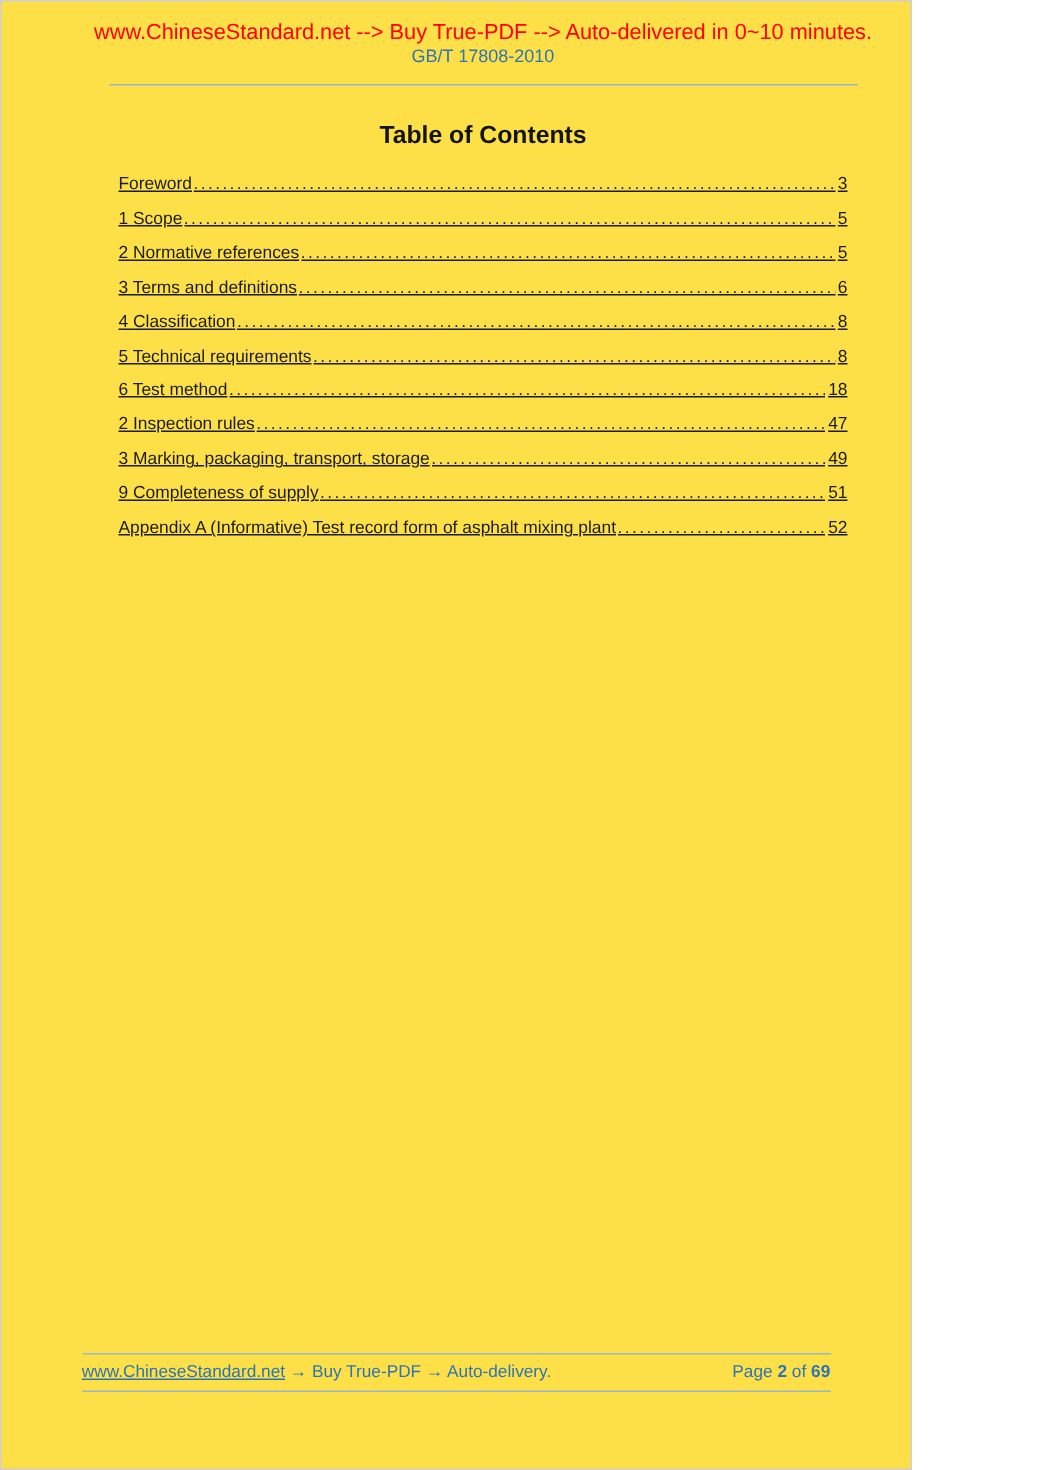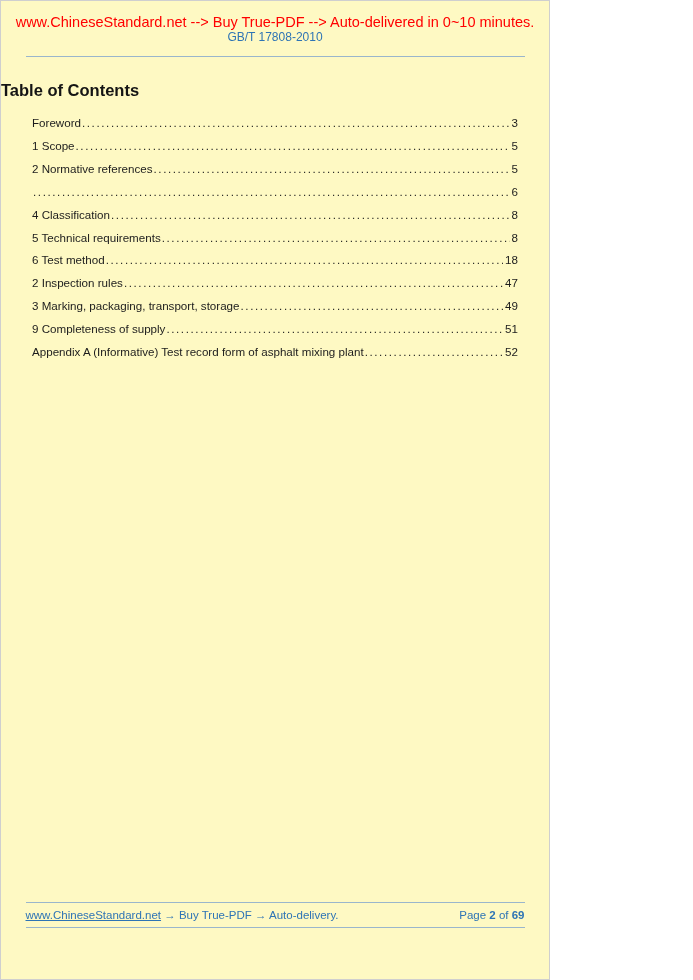--- a/index.html
+++ b/index.html
@@ -1,24 +1,25 @@
 <!DOCTYPE html>
 <html><head>
 <meta charset="utf-8">
 <style>
   html, body { margin: 0; padding: 0; background: #ffffff; }
   .page {
     position: relative;
-    width: 550px;
+    width: 608px;
     height: 980px;
-    background: #fef9c3;
+    background: #fde047;
     box-sizing: border-box;
     border: 1px solid #cfcfcf;
     font-family: "Liberation Sans", sans-serif;
     overflow: hidden;
+    padding-left: 36px;
   }
   .banner {
     margin-top: 13px;
     text-align: center;
     font-size: 14.5px;
     font-weight: 400;
     color: var(--banner_red, #ff0000);
   }
   .std-code {
     text-align: center;
@@ -27,35 +28,37 @@
   }
   .rule {
     border: none;
     border-top: 1px solid var(--rule_blue, #9ab6cc);
     width: 499px;
     margin: 12px auto 0 auto;
     height: 0;
   }
   .toc-title {
     margin: 24px 0 12px 0;
+    text-align: center;
     font-size: 16.5px;
     font-weight: 700;
     color: #141414;
   }
   .toc {
     width: 486px;
     margin: 0 auto;
     font-size: 11.6px;
     color: #1c1c1c;
   }
   .toc-row {
     display: flex;
     align-items: baseline;
     line-height: 22.9px;
     cursor: pointer;
+    text-decoration: underline;
   }
   .toc-label { flex: 0 0 auto; white-space: nowrap; }
   .toc-dots {
     flex: 1 1 auto;
     overflow: hidden;
     white-space: nowrap;
     letter-spacing: 1.6px;
     margin: 0 2px 0 1px;
     color: #1c1c1c;
   }
@@ -108,20 +111,21 @@
         <span class="toc-label">1 Scope</span>
         <span class="toc-dots">....................................................................................................................................................................................................................................................................</span>
         <span class="toc-page">5</span>
       </div>
       <div class="toc-row">
         <span class="toc-label">2 Normative references</span>
         <span class="toc-dots">....................................................................................................................................................................................................................................................................</span>
         <span class="toc-page">5</span>
       </div>
       <div class="toc-row">
+        <span class="toc-label">3 Terms and definitions</span>
         <span class="toc-dots">....................................................................................................................................................................................................................................................................</span>
         <span class="toc-page">6</span>
       </div>
       <div class="toc-row">
         <span class="toc-label">4 Classification</span>
         <span class="toc-dots">....................................................................................................................................................................................................................................................................</span>
         <span class="toc-page">8</span>
       </div>
       <div class="toc-row">
         <span class="toc-label">5 Technical requirements</span>

